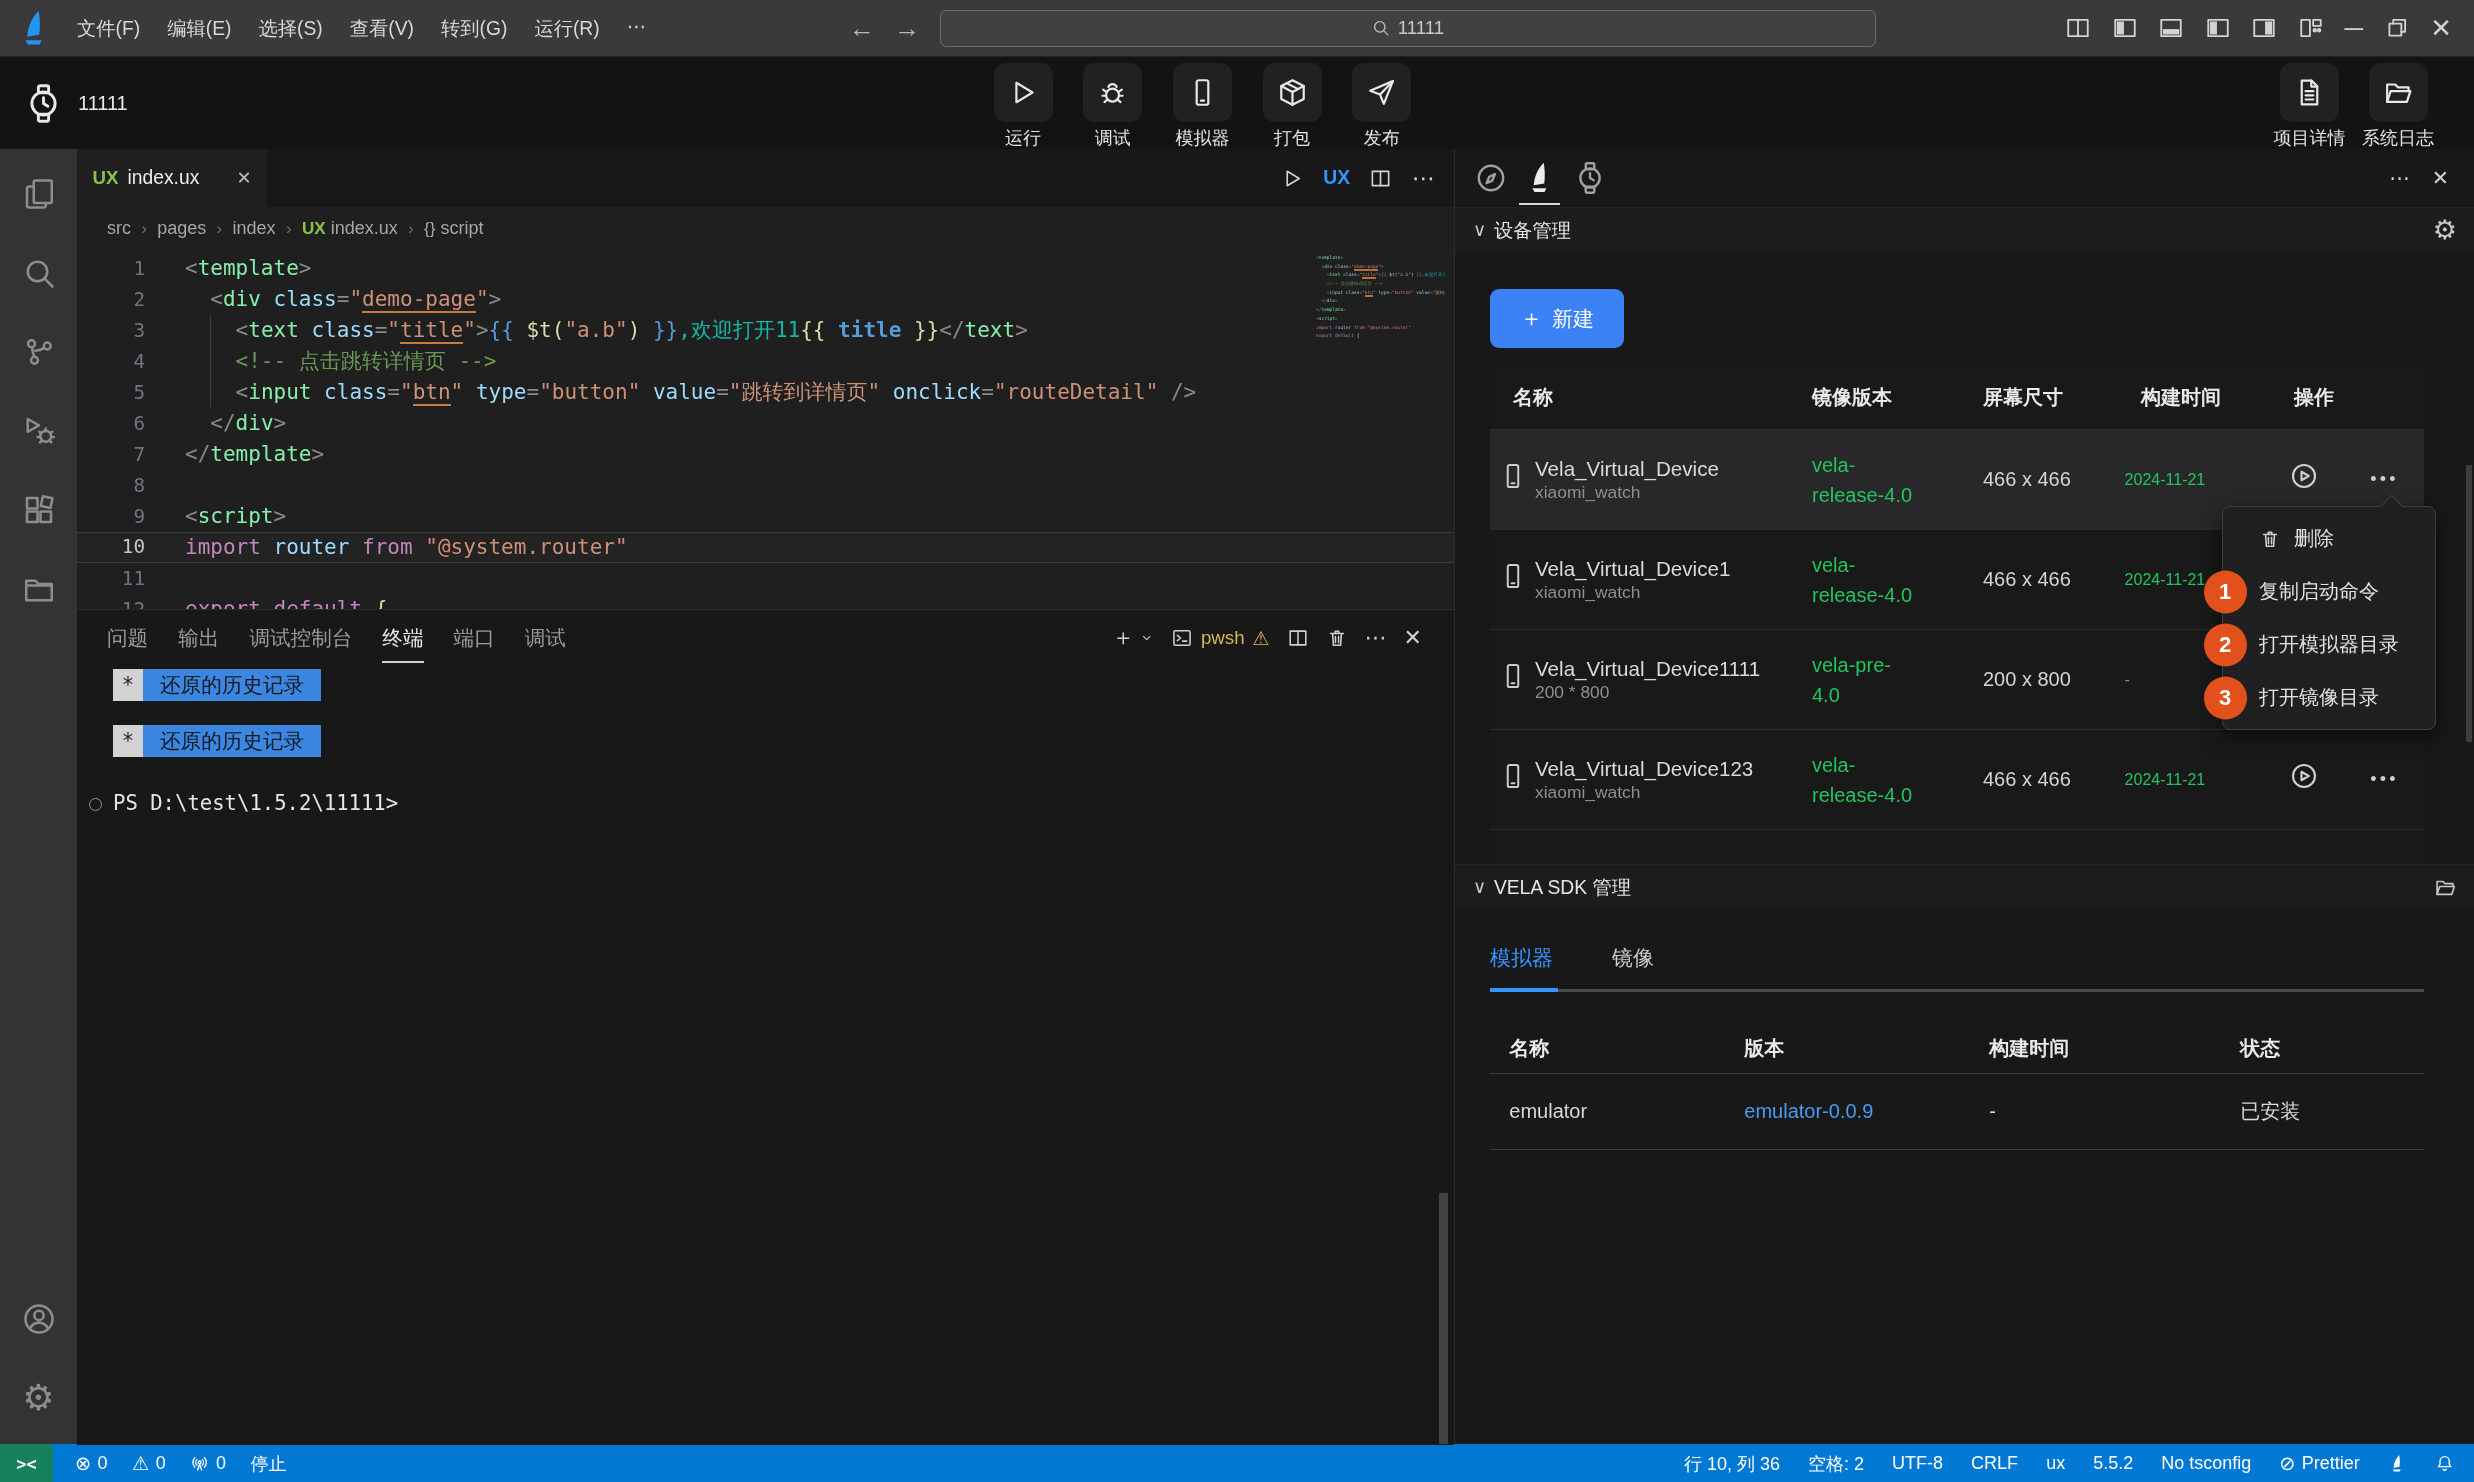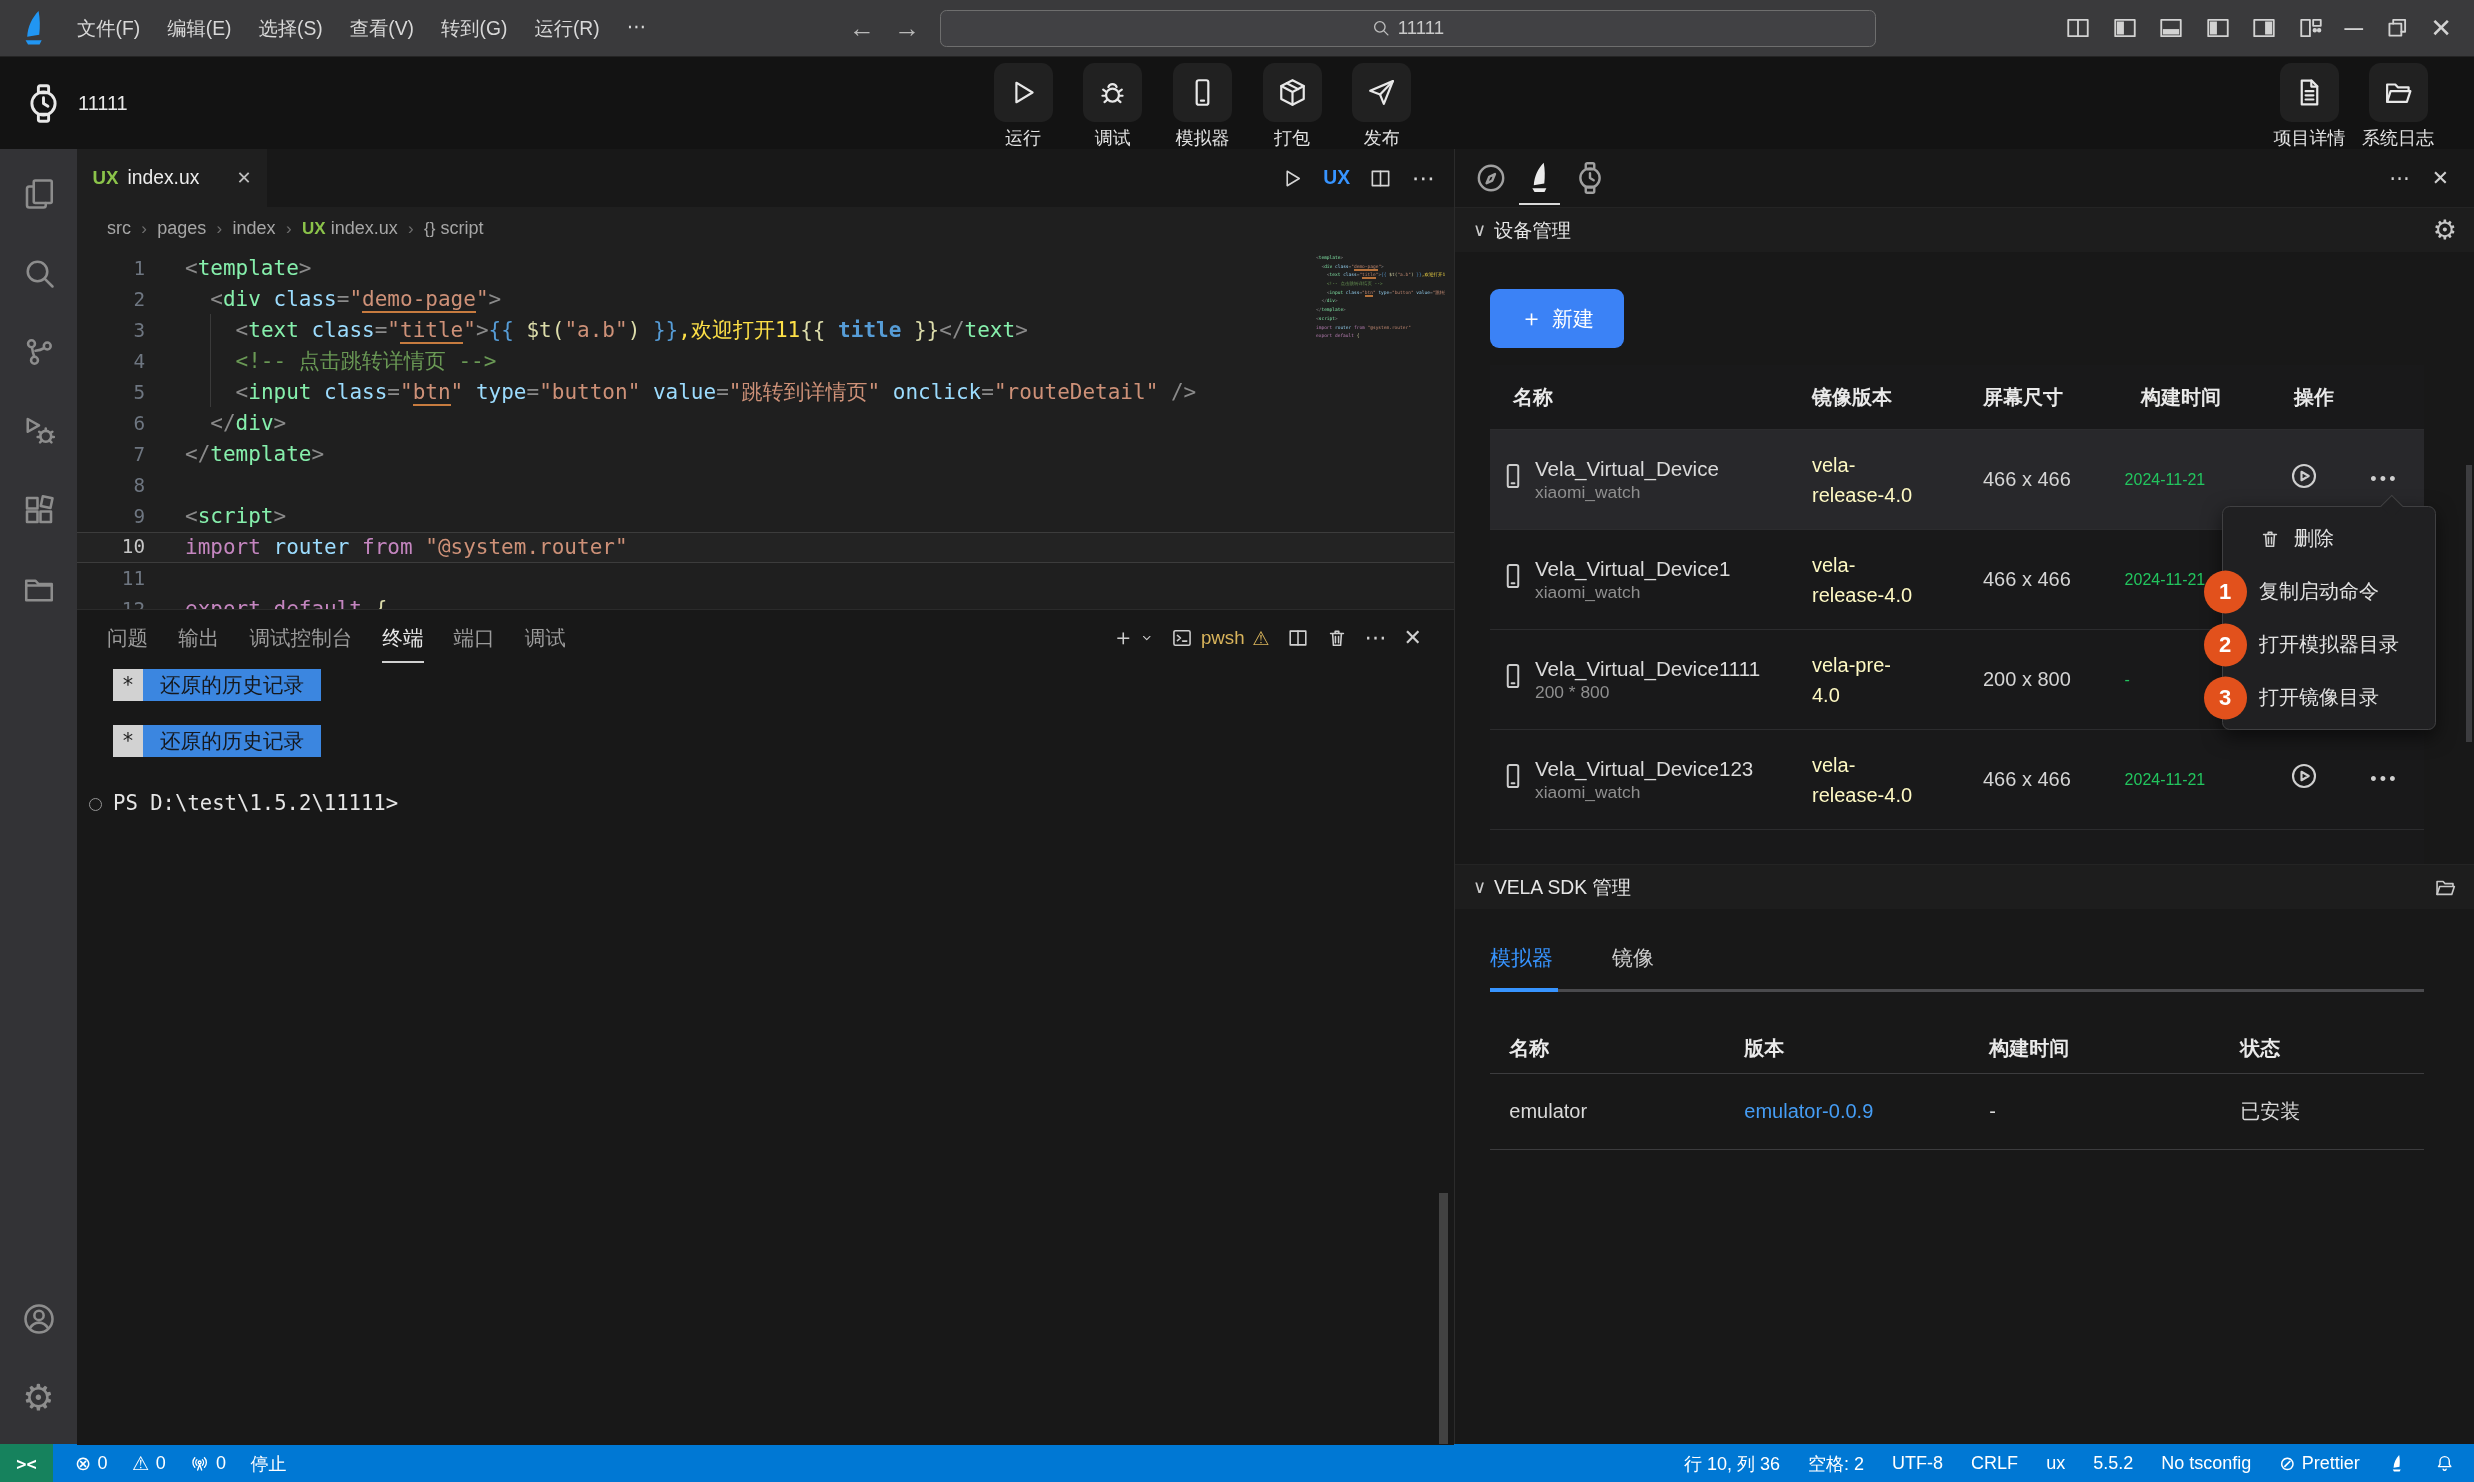--- a/index.html
+++ b/index.html
@@ -50,21 +50,21 @@
 
 .code-area{position:relative;height:359px;overflow:hidden;font-family:"DejaVu Sans Mono",monospace;font-size:21px;padding-top:2.6px;flex:none}
 .code-line{height:31px;line-height:31px;display:flex;white-space:pre}
 .code-line .ln{width:68px;text-align:right;color:#6e7681;font-size:19.3px;flex:none}
 .code-line .lc{padding-left:40px;white-space:pre}
 .code-line.current{background:#232323;border-top:1.3px solid #3c3c3c;border-bottom:1.3px solid #3c3c3c;line-height:28px}
 .code-line.current .ln{color:#c6c6c6}
 .guide{position:absolute;left:133px;top:64px;width:1.3px;height:93px;background:#3a3a3a}
 .tk-p{color:#8a8a8a}.tk-tag{color:#86efac}.tk-at{color:#9cdcfe}.tk-s{color:#ce9178}
 .tk-su{color:#ce9178;border-bottom:2.6px solid #c77b3f}
-.tk-tb{color:#569cd6}.tk-y{color:#dcdcaa}.tk-w{color:#fde047}.tk-c{color:#6a9955}
+.tk-tb{color:#569cd6}.tk-y{color:#dcdcaa}.tk-w{color:#14b8a6}.tk-c{color:#6a9955}
 .tk-k{color:#c586c0}.tk-v{color:#9cdcfe}.tk-vb{color:#569cd6;font-weight:bold}
 .minimap{position:absolute;right:9px;top:3.9px;width:129px;height:116px;overflow:hidden;opacity:.9}
 .mm-line{font-size:4.5px;line-height:8.7px;white-space:pre;font-family:"DejaVu Sans Mono",monospace}
 
 .panel{height:836px;border-top:1.3px solid #2b2b2b;background:#181818;position:relative;flex:none}
 .panel-tabs{height:55px;display:flex;align-items:center;padding-left:30px;gap:30px;font-size:20.6px;color:#9b9b9b}
 .ptab{position:relative;white-space:nowrap}
 .ptab.active{color:#e8e8e8}
 .ptab.active::after{content:"";position:absolute;left:0;right:0;bottom:-11.6px;height:1.9px;background:#d0d0d0}
 .panel-actions{margin-left:auto;display:flex;align-items:center;gap:17px;padding-right:32px;color:#cfcfcf;font-size:19.3px}
@@ -98,21 +98,21 @@
 .dev-head .h-name{padding-left:23px}
 .dev-head .h-ver{padding-left:32px}
 .dev-head .h-size{padding-left:39px}
 .dev-head .h-build{padding-left:39px}
 .dev-head .h-op{padding-left:31px}
 .dev-row{display:grid;grid-template-columns:45px 245px 164px 158px 161px 81px 81px;min-height:100px;align-items:center;border-top:1.3px solid #2c2c2e}
 .dev-row.selected{background:#28282b}
 .cell-icon{justify-self:center;color:#cdcdcd;font-size:28px}
 .dev-name{font-size:20.6px;color:#dadada}
 .dev-sub{font-size:17.4px;color:#8f8f8f;margin-top:1px}
-.dev-ver{color:#fef9c3;font-size:20px;line-height:30px;padding-left:32px}
+.dev-ver{color:#22c55e;font-size:20px;line-height:30px;padding-left:32px}
 .dev-size{font-size:20px;color:#d5d5d5;padding-left:39px}
 .dev-build{font-size:16px;color:#22c55e;padding-left:22.6px}
 .dev-play{color:#cfcfcf;justify-self:center;font-size:30px}
 .dev-more{color:#cfcfcf;justify-self:center;font-size:18px;letter-spacing:3.2px}
 .dev-scroll{position:absolute;right:3.2px;top:213px;width:5.8px;height:277px;background:#3d3d40}
 
 .ctx-menu{position:absolute;left:767px;top:357px;width:214px;background:#202022;border:1.3px solid #404042;border-radius:7.7px;box-shadow:0 6.4px 19.3px rgba(0,0,0,.55);padding:5.2px 0;z-index:20}
 .ctx-arrow{position:absolute;top:-9px;right:36px;width:15.5px;height:15.5px;background:#202022;border-left:1.3px solid #404042;border-top:1.3px solid #404042;transform:rotate(45deg)}
 .ctx-item{height:53px;display:flex;align-items:center;padding-left:36px;gap:13px;font-size:20px;color:#e2e2e2;position:relative;white-space:nowrap}
 .ctx-item .ico{font-size:22px;color:#d0d0d0}

